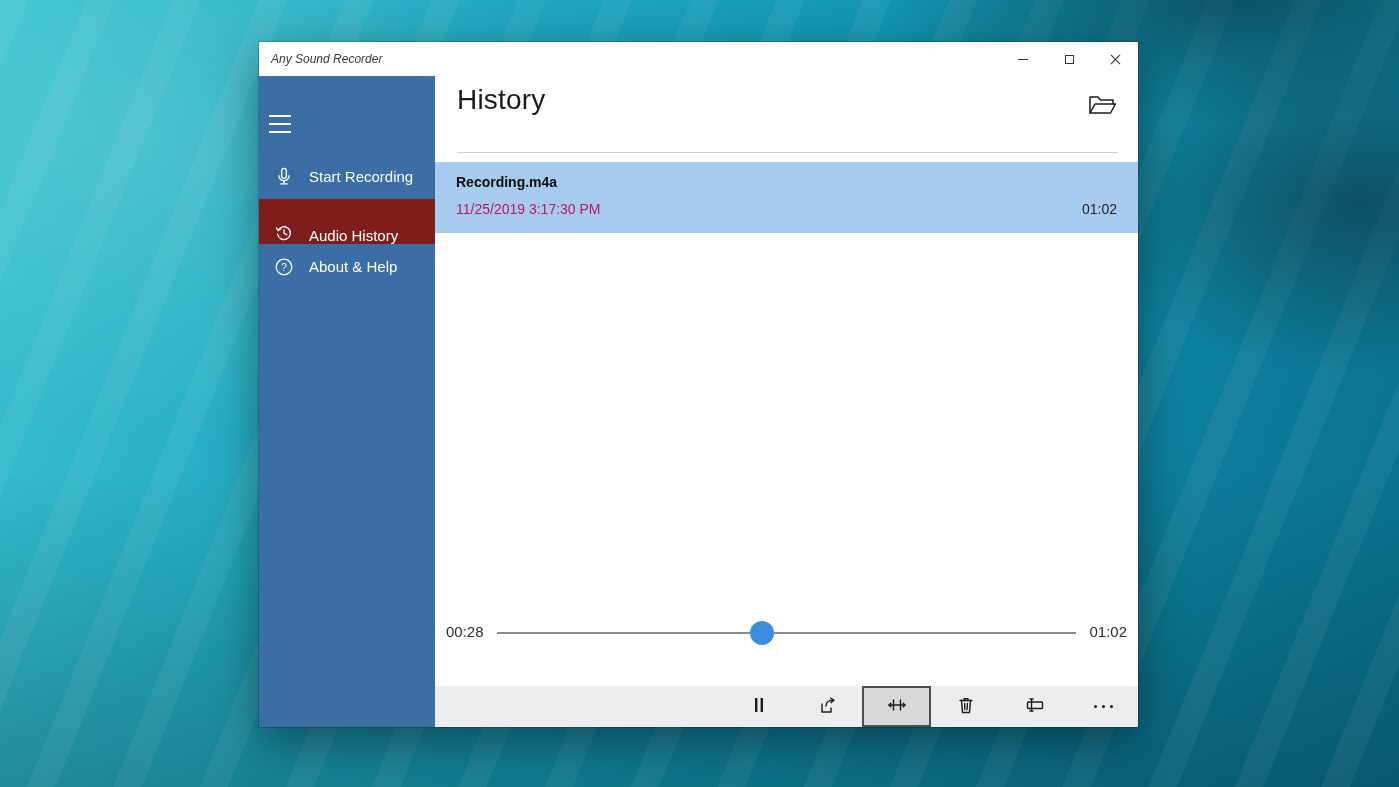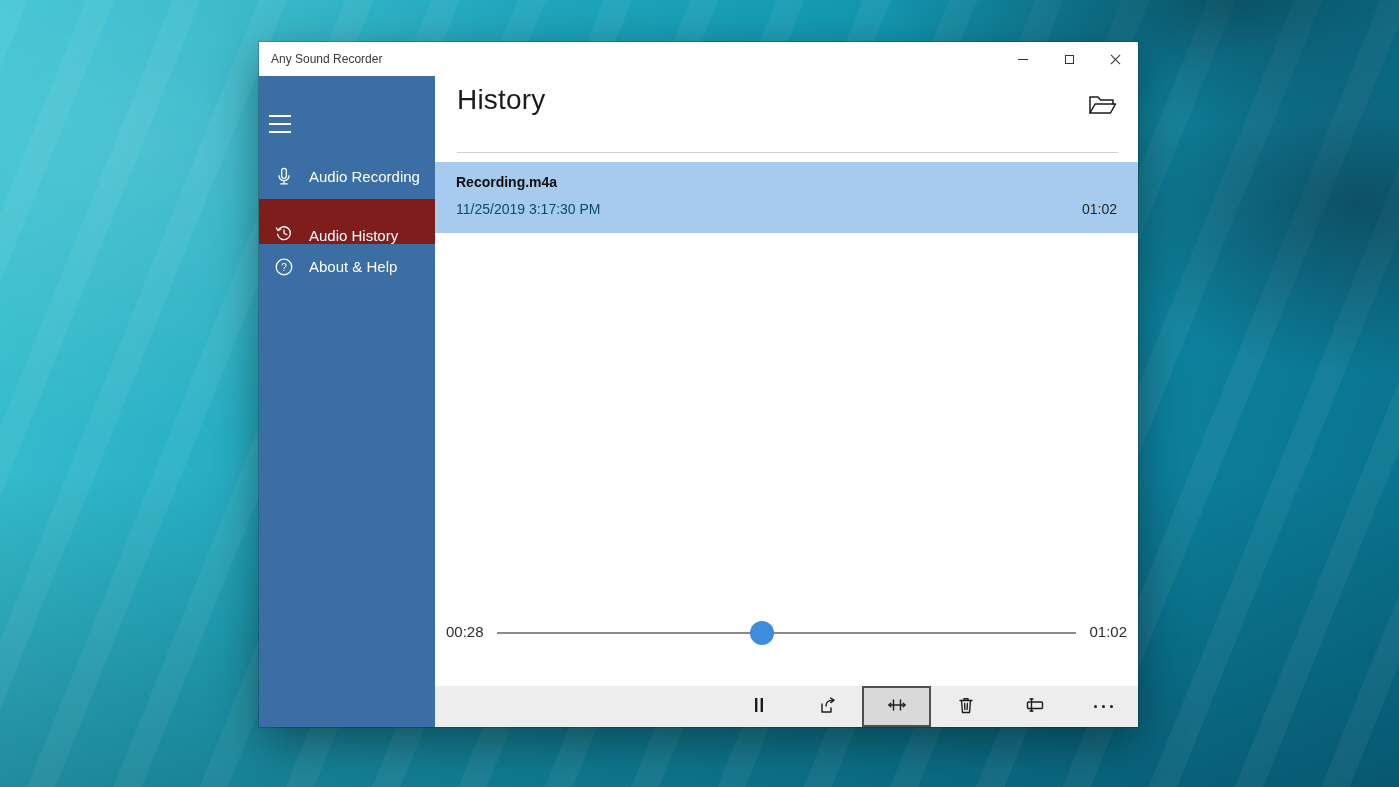--- a/index.html
+++ b/index.html
@@ -16,21 +16,21 @@
       linear-gradient(108deg, #3cc3d2 0%, #22a9bf 28%, #159bb4 48%, #0f8aa5 68%, #0b7b97 85%, #096e8a 100%);
   }
 
   .window {
     position:absolute; left:259px; top:42px; width:879px; height:685px;
     background:#ffffff;
     box-shadow:0 14px 44px rgba(0,0,0,.42), 0 0 0 1px rgba(0,0,0,.18);
   }
 
   
-  .titlebar { position:absolute; left:0; top:0; right:0; height:34px; background:#fff; display:flex; align-items:center; }
+  .titlebar { position:absolute; left:0; top:0; right:0; height:34px; background:#fff; display:flex; align-items:center;font-style:italic; }
   .titlebar-title { margin-left:12px; font-size:12px; color:#3a3a3a; }
   .caption-buttons { margin-left:auto; display:flex; height:100%; }
   .caption-btn { width:46px; height:100%; display:flex; align-items:center; justify-content:center; background:transparent; border:none; position:relative; }
   .glyph-min { width:10px; height:1px; background:#333; }
   .glyph-max { width:9px; height:9px; border:1px solid #333; }
   .glyph-close { width:11px; height:11px; position:relative; }
   .glyph-close::before, .glyph-close::after {
     content:""; position:absolute; left:-1px; top:5px; width:13px; height:1px; background:#333;
   }
   .glyph-close::before { transform:rotate(45deg); }
@@ -50,21 +50,21 @@
   
   .main { position:absolute; left:176px; top:34px; right:0; bottom:0; background:#fff; }
   .page-title { position:absolute; left:22px; top:8px; font-size:28px; font-weight:400; color:#1c1c1c; letter-spacing:.2px; }
   .folder-btn { position:absolute; right:18px; top:14px; width:36px; height:32px; background:transparent; border:none;
                 display:flex; align-items:center; justify-content:center; }
   .folder-btn svg { stroke:#1b1b1b; fill:none; stroke-width:1.5; stroke-linejoin:round; stroke-linecap:round; }
   .divider { position:absolute; left:22px; right:20px; top:76px; height:1px; background:#cfcfcf; }
 
   .recording-item { position:absolute; left:0; right:0; top:86px; height:71px; background:#a6cbee; cursor:default; }
   .rec-name { position:absolute; left:21px; top:12px; font-size:14px; font-weight:bold; color:#0f0f0f; }
-  .rec-time { position:absolute; left:21px; top:39px; font-size:14px; color:#0c4a6e; }
+  .rec-time { position:absolute; left:21px; top:39px; font-size:14px; color:#be185d; }
   .rec-duration { position:absolute; right:21px; top:39px; font-size:14px; color:#252525; }
 
   
   .player { position:absolute; left:0; right:0; top:543px; height:28px;padding-left:16px; }
   .time-label { position:absolute; top:4px; font-size:15px; color:#2e2e2e; }
   .time-elapsed { left:11px; }
   .time-total { right:11px; }
   .slider { position:absolute; left:62px; right:62px; top:0; height:28px; }
   .slider-track { position:absolute; left:0; right:0; top:13px; height:2px; background:#8a8a8a; }
   .slider-thumb { position:absolute; top:2px; width:24px; height:24px; border-radius:50%; background:#3e8ddd; }
@@ -106,21 +106,21 @@
     <div class="nav">
       <div class="nav-item">
         <span class="nav-icon">
           <svg width="22" height="22" viewBox="0 0 24 24">
             <rect x="9.5" y="2.5" width="5" height="11" rx="2.5"></rect>
             <path d="M6.5 10.5 a5.5 5.5 0 0 0 11 0"></path>
             <line x1="12" y1="16" x2="12" y2="19"></line>
             <line x1="8.5" y1="19.5" x2="15.5" y2="19.5"></line>
           </svg>
         </span>
-        <span>Audio Recording</span>
+        <span>Start Recording</span>
       </div>
       <div class="nav-item selected">
         <span class="nav-icon">
           <svg width="22" height="22" viewBox="0 0 24 24">
             <path d="M5.6 9.2 a7 7 0 1 1 -0.6 4"></path>
             <polyline points="3.6,6.4 5.6,9.4 8.6,7.6"></polyline>
             <polyline points="12,8.5 12,12.3 15,13.8"></polyline>
           </svg>
         </span>
         <span>Audio History</span>

